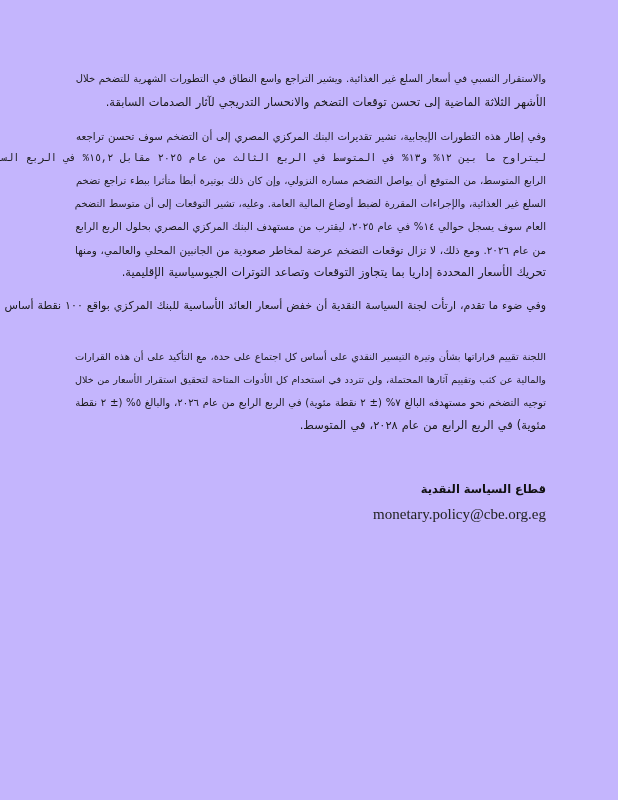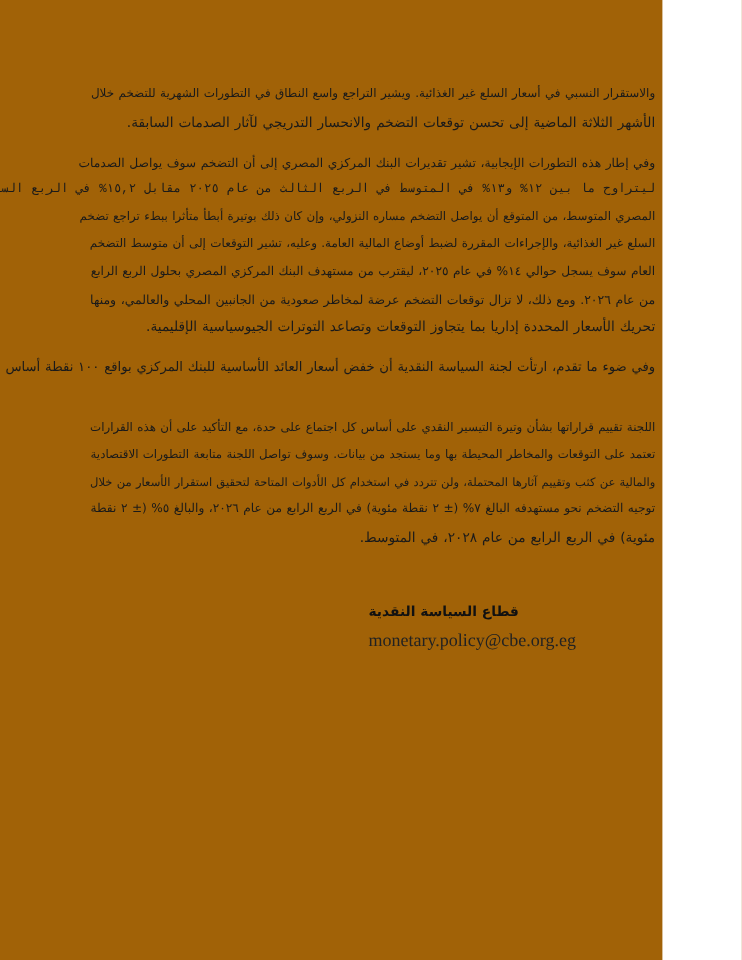--- a/index.html
+++ b/index.html
@@ -11,23 +11,23 @@
     width: 618px;
     height: 800px;
     position: relative;
     overflow: hidden;
     font-family: "DejaVu Sans", "Liberation Sans", sans-serif;
     color: #1a1a1a;
   }
   .page {
     position: absolute;
     left: 0; top: 0;
-    width: 552px;
+    width: 618px;
     height: 800px;
-    background: #a16207;
+    background: #c4b5fd;
   }
   .content {
     position: absolute;
     left: 76px;
     top: 68px;
     width: 470px;
     direction: rtl;
   }
   .para {
     font-family: "DejaVu Sans", sans-serif;
@@ -46,22 +46,21 @@
     white-space: nowrap;
   }
   .line.last {
     text-align-last: right;
   }
   .signature {
     position: absolute;
     right: 72px;
     top: 478px;
     direction: rtl;
-    text-align: left;
-    margin-top: 20px;
+    text-align: right;
   }
   .sig-title {
     font-family: "DejaVu Sans", sans-serif;
     font-weight: bold;
     font-size: 11.5px;
     line-height: 22px;
     margin: 0;
     color: #111;
   }
   .sig-email {
@@ -78,33 +77,32 @@
 
 <div class="page">
   <div class="content">
 
     <div class="para">
       <span class="line" style="font-size: 9.95911px;">والاستقرار النسبي في أسعار السلع غير الغذائية. ويشير التراجع واسع النطاق في التطورات الشهرية للتضخم خلال</span>
       <span class="line last">الأشهر الثلاثة الماضية إلى تحسن توقعات التضخم والانحسار التدريجي لآثار الصدمات السابقة.</span>
     </div>
 
     <div class="para">
-      <span class="line" style="font-size: 10.2841px;">وفي إطار هذه التطورات الإيجابية، تشير تقديرات البنك المركزي المصري إلى أن التضخم سوف يواصل الصدمات</span>
+      <span class="line" style="font-size: 10.2841px;">وفي إطار هذه التطورات الإيجابية، تشير تقديرات البنك المركزي المصري إلى أن التضخم سوف تحسن تراجعه</span>
       <span class="line" style="font-size: 10.2644px; font-family: Liberation Mono, monospace;">ليتراوح ما بين ١٢% و١٣% في المتوسط في الربع الثالث من عام ٢٠٢٥ مقابل ١٥,٢% في الربع السابق. وعلى</span>
-      <span class="line" style="font-size: 9.88561px;">المصري المتوسط، من المتوقع أن يواصل التضخم مساره النزولي، وإن كان ذلك بوتيرة أبطأ متأثرا ببطء تراجع تضخم</span>
+      <span class="line" style="font-size: 9.88561px;">الرابع المتوسط، من المتوقع أن يواصل التضخم مساره النزولي، وإن كان ذلك بوتيرة أبطأ متأثرا ببطء تراجع تضخم</span>
       <span class="line" style="font-size: 9.94063px;">السلع غير الغذائية، والإجراءات المقررة لضبط أوضاع المالية العامة. وعليه، تشير التوقعات إلى أن متوسط التضخم</span>
       <span class="line" style="font-size: 10.1863px;">العام سوف يسجل حوالي ١٤% في عام ٢٠٢٥، ليقترب من مستهدف البنك المركزي المصري بحلول الربع الرابع</span>
       <span class="line" style="font-size: 10.4039px;">من عام ٢٠٢٦. ومع ذلك، لا تزال توقعات التضخم عرضة لمخاطر صعودية من الجانبين المحلي والعالمي، ومنها</span>
       <span class="line last">تحريك الأسعار المحددة إداريا بما يتجاوز التوقعات وتصاعد التوترات الجيوسياسية الإقليمية.</span>
     </div>
 
     <div class="para">
       <span class="line" style="font-size: 11px;">وفي ضوء ما تقدم، ارتأت لجنة السياسة النقدية أن خفض أسعار العائد الأساسية للبنك المركزي بواقع ١٠٠ نقطة أساس</span>
       <span class="line" style="font-size: 9.8674px; margin-top: 28px;">اللجنة تقييم قراراتها بشأن وتيرة التيسير النقدي على أساس كل اجتماع على حدة، مع التأكيد على أن هذه القرارات</span>
-      <span class="line" style="font-size: 9.84926px;">تعتمد على التوقعات والمخاطر المحيطة بها وما يستجد من بيانات. وسوف تواصل اللجنة متابعة التطورات الاقتصادية</span>
       <span class="line" style="font-size: 9.61939px;">والمالية عن كثب وتقييم آثارها المحتملة، ولن تتردد في استخدام كل الأدوات المتاحة لتحقيق استقرار الأسعار من خلال</span>
       <span class="line" style="font-size: 10.1477px; margin-left: 16px;">توجيه التضخم نحو مستهدفه البالغ ٧% (± ٢ نقطة مئوية) في الربع الرابع من عام ٢٠٢٦، والبالغ ٥% (± ٢ نقطة</span>
       <span class="line last">مئوية) في الربع الرابع من عام ٢٠٢٨، في المتوسط.</span>
     </div>
 
   </div>
 
   <div class="signature">
     <div class="sig-title">قطاع السياسة النقدية</div>
     <div class="sig-email">monetary.policy@cbe.org.eg</div>

